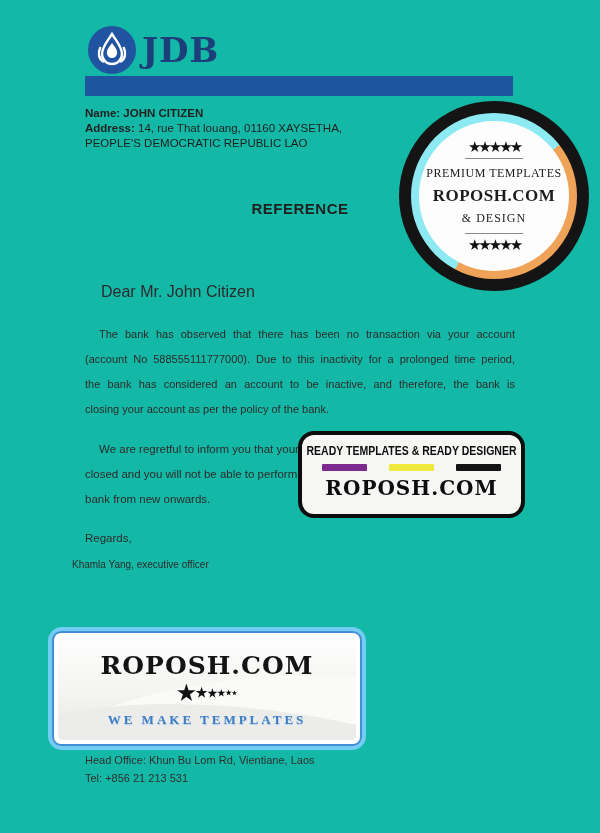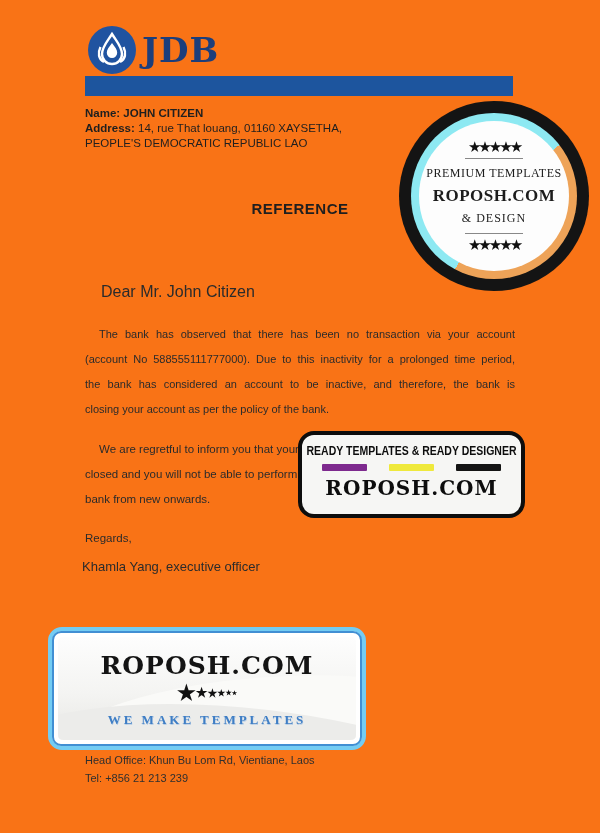--- a/index.html
+++ b/index.html
@@ -1,19 +1,19 @@
 <!DOCTYPE html>
 <html><head>
 <meta charset="utf-8">
 <style>
   * { margin:0; padding:0; box-sizing:border-box; }
   body { background:#e9e9e9; font-family:"Liberation Sans", sans-serif; }
   .page {
     position:relative; width:600px; height:833px; margin:0 auto;
-    background:#f97316; overflow:hidden; color:#2b2b2b;
+    background:#14b8a6; overflow:hidden; color:#2b2b2b;
   }
 
   
   .logo-wrap { position:absolute; left:88px; top:26px; display:flex; align-items:center; }
   .logo-circle { width:48px; height:48px; }
   .logo-text {
     margin-left:6px; font-family:"DejaVu Serif", serif; font-weight:bold;
     font-size:34px; color:#1c3e7b; letter-spacing:1px;
   }
   .header-bar { position:absolute; left:85px; top:76px; width:428px; height:20px; background:#1d559e; }
@@ -52,21 +52,21 @@
 
   
   .salutation { position:absolute; left:101px; top:283px; font-size:16px; }
   .para1 { position:absolute; left:85px; top:322px; width:430px; font-size:11px; line-height:25px; }
   .para1 .jline { text-align:justify; text-align-last:justify; }
   .para1 .jline.first { padding-left:14px; }
   .para1 .jline.last { text-align-last:left; }
   .para2 { position:absolute; left:85px; top:437px; width:430px; font-size:11.5px; line-height:25px; }
   .para2 .pline.first { padding-left:14px; }
   .closing { position:absolute; left:85px; top:532px; font-size:11.5px; }
-  .signature { position:absolute; left:82px; top:559px; font-size:13px; }
+  .signature { position:absolute; left:72px; top:559px; font-size:10px; }
 
   
   .stamp {
     position:absolute; left:298px; top:431px; width:227px; height:87px;
     background:#f6f6f4; border:4px solid #0d0d0d; border-radius:16px; z-index:6;
     display:flex; flex-direction:column; align-items:center; padding-top:9px;
   }
   .stamp-title { font-size:10.5px; font-weight:800; color:#0d0d0d; letter-spacing:0; white-space:nowrap; transform:scaleY(1.15); }
   .stamp-bars { display:flex; gap:22px; margin:8px 0 5px; }
   .stamp-bar { width:45px; height:7px; border-radius:1px; }
@@ -194,16 +194,16 @@
         <div class="card-stars">
           <span class="cs1">★</span><span class="cs2">★</span><span class="cs3">★</span><span class="cs4">★</span><span class="cs5">★</span><span class="cs6">★</span>
         </div>
         <div class="card-tagline">WE MAKE TEMPLATES</div>
       </div>
     </div>
   </div>
 
   <div class="footer">
     <div>Head Office: Khun Bu Lom Rd, Vientiane, Laos</div>
-    <div>Tel: +856 21 213 239</div>
+    <div>Tel: +856 21 213 531</div>
   </div>
 
 </div>
 
 </body></html>

